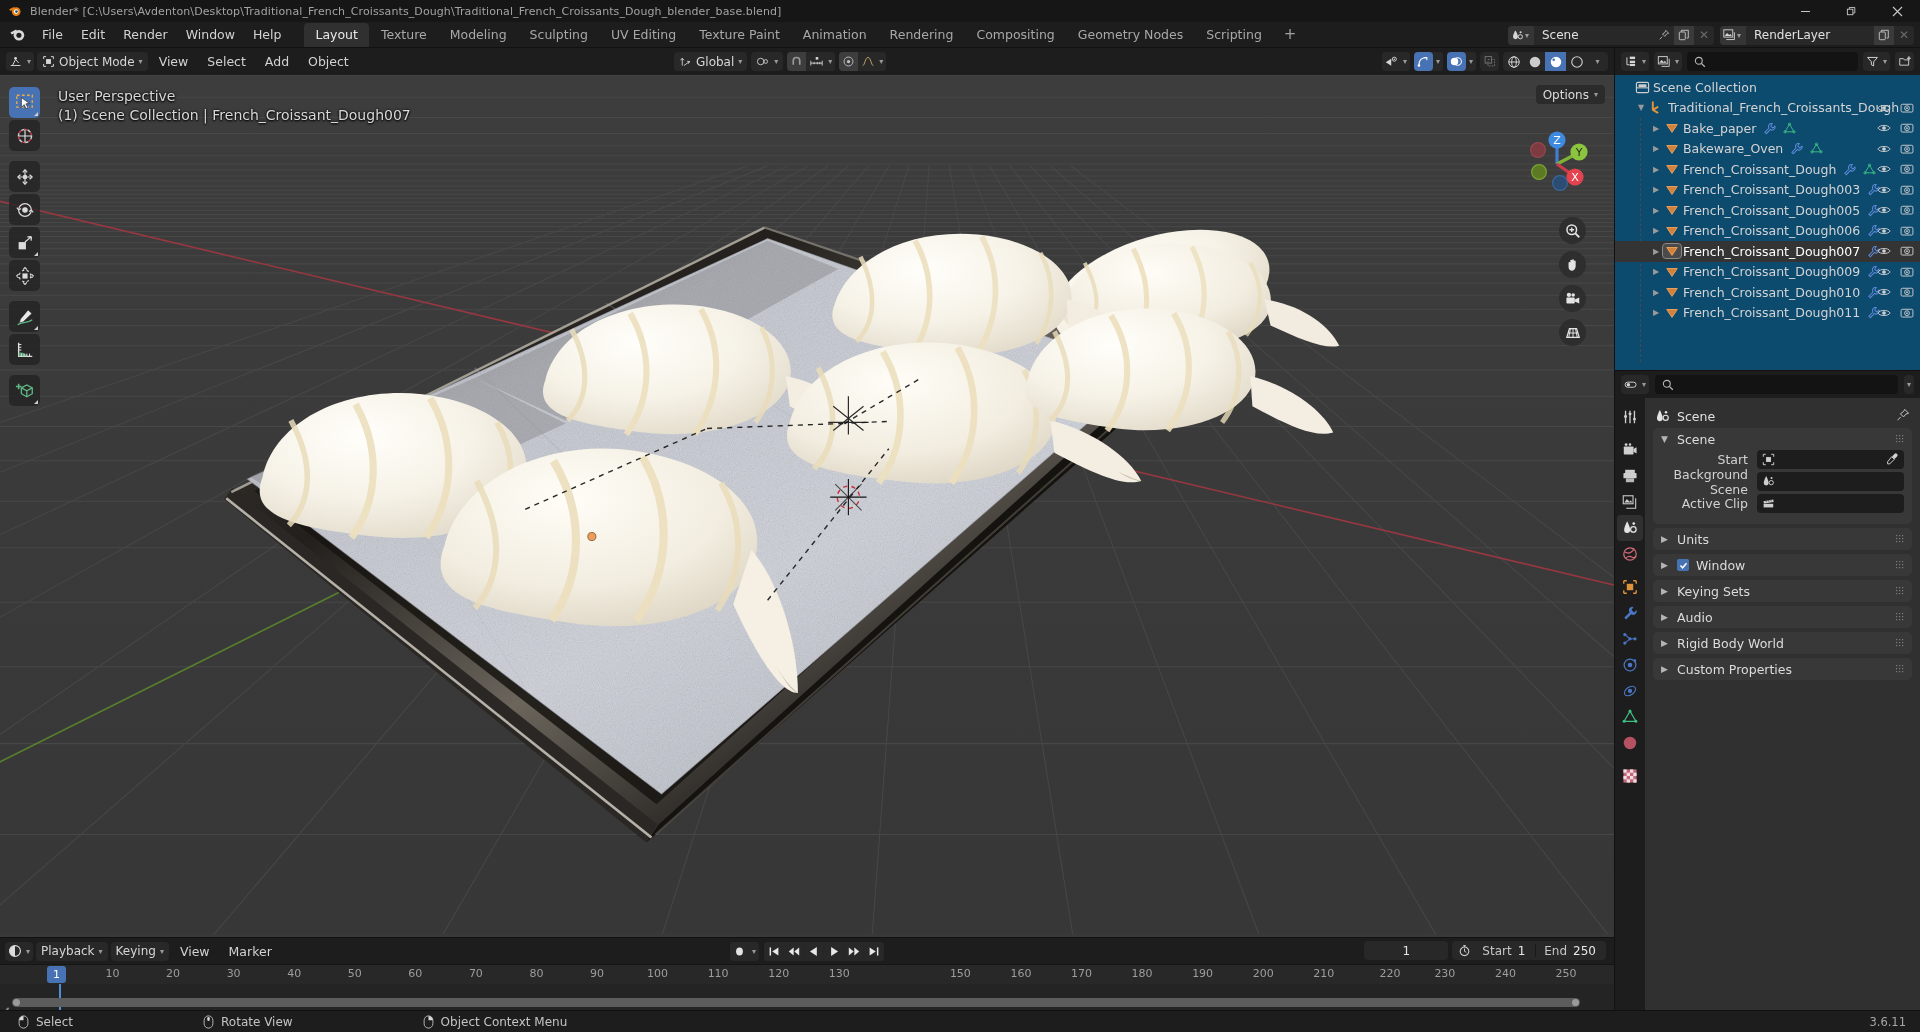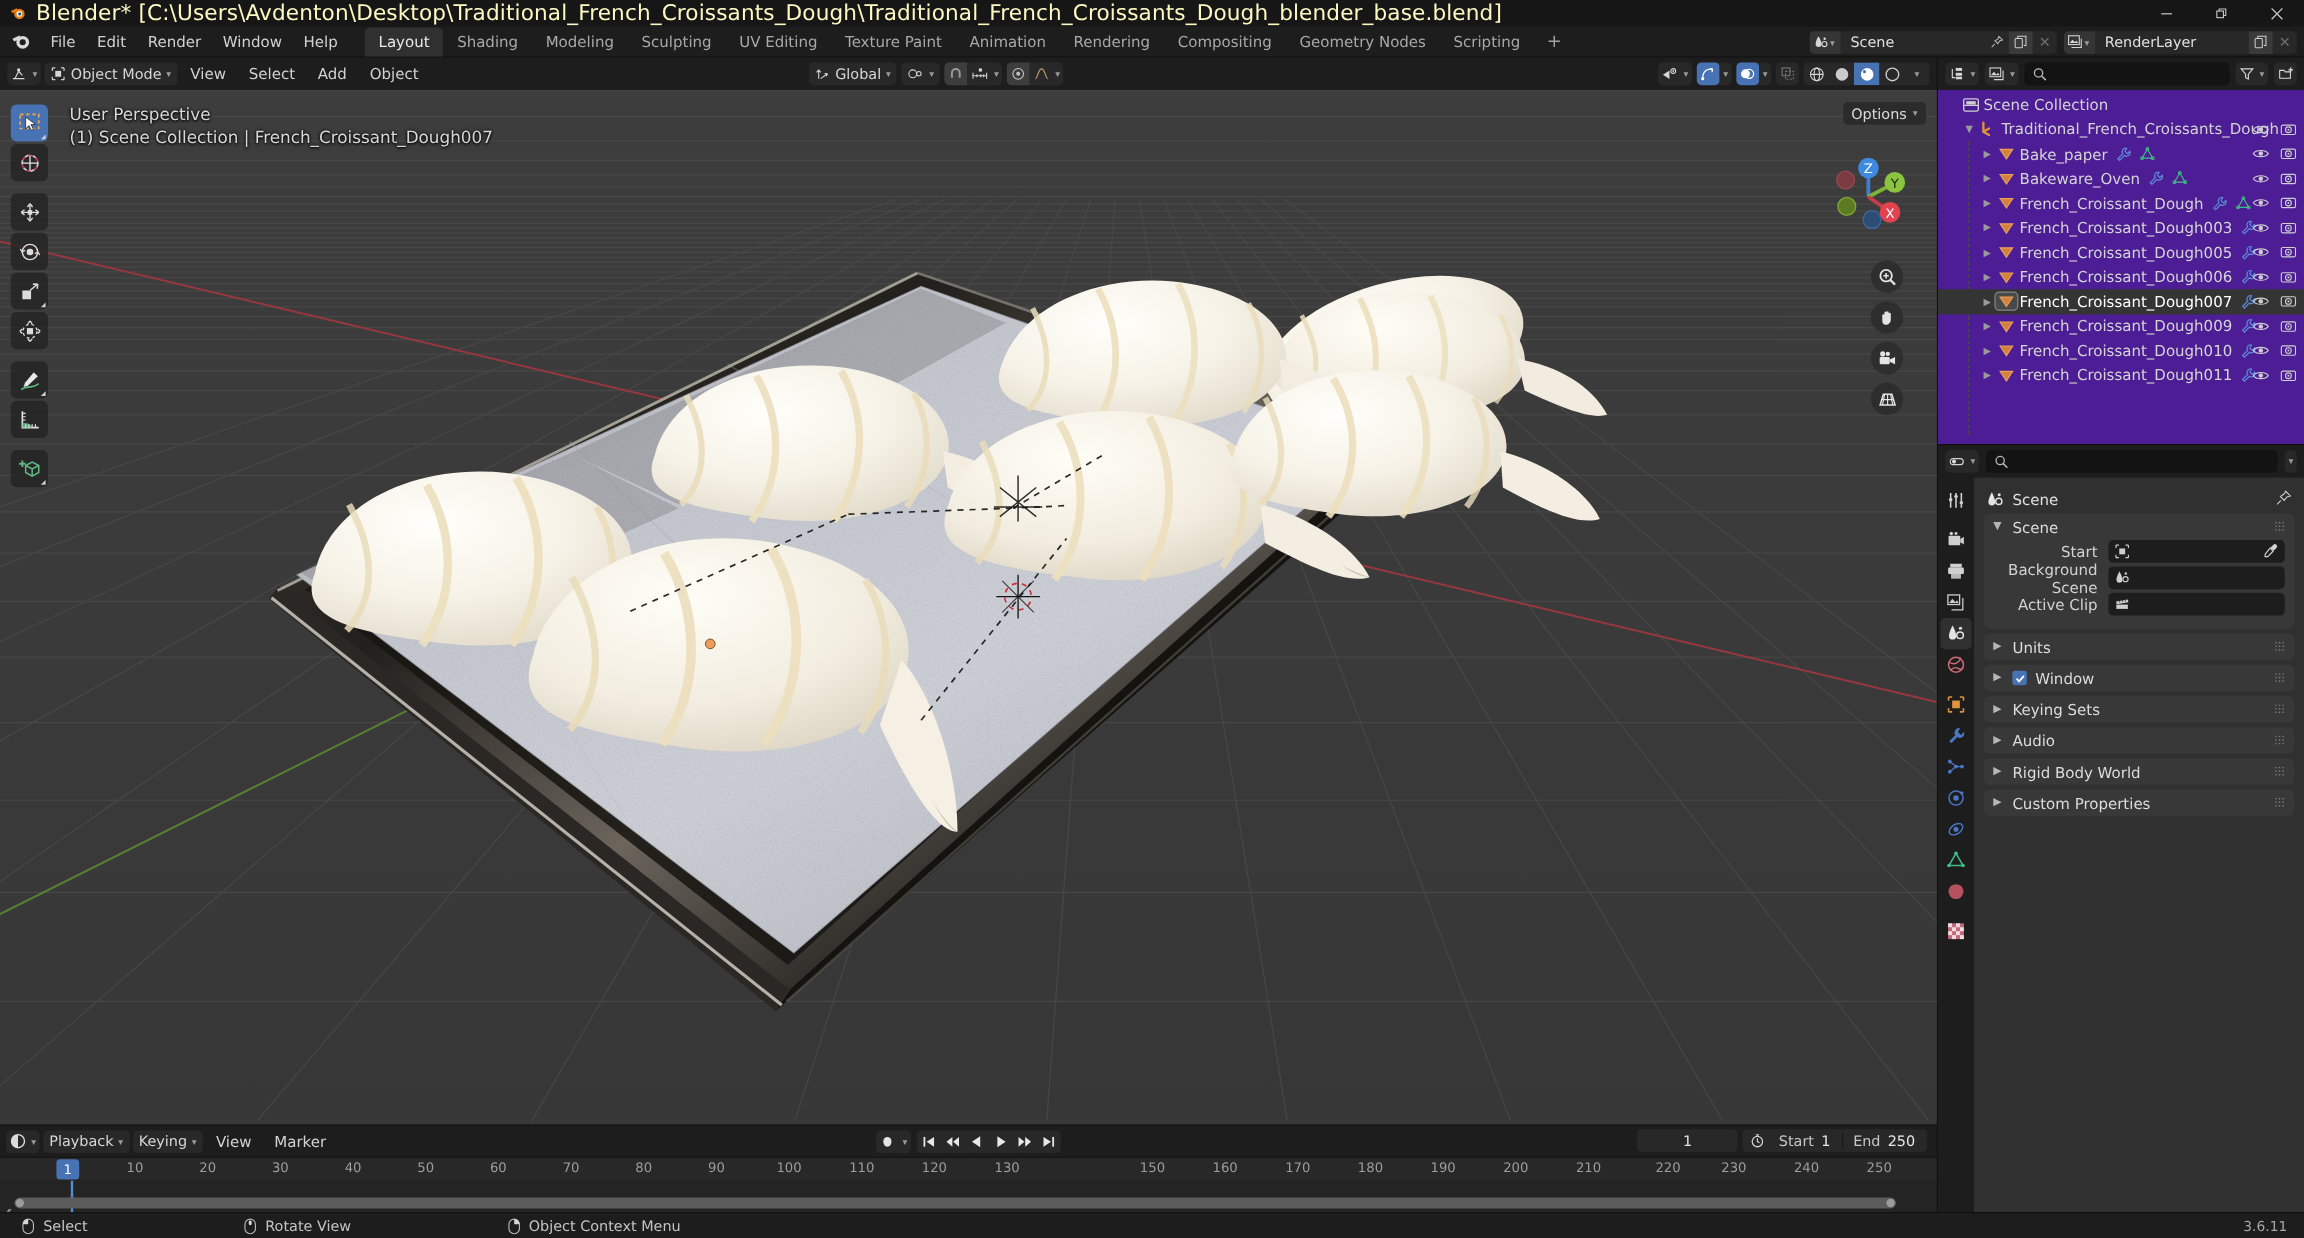--- a/index.html
+++ b/index.html
@@ -12,21 +12,21 @@
     overflow: hidden;
   }
   .app { position: relative; width: 1920px; height: 1032px; display: flex; flex-direction: column; }
 
   
   .titlebar {
     height: 22px; background: #161616; display: flex; align-items: center;
     padding-left: 8px; flex: 0 0 22px; position: relative;
   }
   .titlebar .blender-logo { width: 14px; height: 14px; margin-right: 8px; flex: 0 0 14px; }
-  .titlebar .title-text { font-size: 18px; color: #fef9c3; white-space: nowrap; letter-spacing: 0.1px; }
+  .titlebar .title-text { font-size: 11px; color: #a3a3a3; white-space: nowrap; letter-spacing: 0.1px; }
   .winbtns { position: absolute; right: 0; top: 0; height: 22px; display: flex; }
   .winbtn { width: 46px; height: 22px; display: flex; align-items: center; justify-content: center; color: #c8c8c8; font-size: 12px; }
 
   
   .topbar {
     height: 26px; background: #1d1d1d; display: flex; align-items: center;
     flex: 0 0 26px; padding-left: 6px; position: relative;
     border-bottom: 1px solid #111;
   }
   .topbar .blender-icon { width: 17px; height: 17px; margin: 0 7px 0 3px; }
@@ -170,21 +170,21 @@
   .status-item { display: flex; align-items: center; gap: 7px; margin-right: 130px; }
   .status-version { position: absolute; right: 14px; color: #a6a6a6; font-size: 11.5px; }
 
   
   .outliner { flex: 0 0 322px; display: flex; flex-direction: column; background: #1d1d1d; overflow: hidden; }
   .ol-header { height: 27px; display: flex; align-items: center; gap: 5px; padding: 0 6px; flex: 0 0 27px; }
   .searchbox {
     flex: 1 1 auto; height: 19px; background: #131313; border-radius: 4px; display: flex;
     align-items: center; padding: 0 7px; gap: 5px; min-width: 0;
   }
-  .ol-body { flex: 1 1 auto; overflow: hidden; background: #4c1d95; padding-top: 2px; position: relative; }
+  .ol-body { flex: 1 1 auto; overflow: hidden; background: #0c4a6e; padding-top: 2px; position: relative; }
   .ol-row {
     height: 20.5px; display: flex; align-items: center; padding-right: 4px; position: relative;
     font-size: 12.5px; color: #d4d4d4;
   }
   .ol-row.sel { background: #343434; }
   .ol-disc { width: 14px; display: flex; align-items: center; justify-content: center; color: #9a9a9a; font-size: 8px; flex:0 0 14px;}
   .ol-icon { width: 18px; display: flex; align-items: center; justify-content: center; flex: 0 0 18px; }
   .ol-label { white-space: nowrap; margin-left: 2px; }
   .ol-label.highlight { color: #ffffff; }
   .ol-right { position: absolute; right: 6px; display: flex; gap: 9px; align-items: center; }
@@ -270,21 +270,21 @@
       </svg>
     </span>
     <div class="menu-item">File</div>
     <div class="menu-item">Edit</div>
     <div class="menu-item">Render</div>
     <div class="menu-item">Window</div>
     <div class="menu-item">Help</div>
 
     <div class="ws-tabs">
       <div class="ws-tab active">Layout</div>
-      <div class="ws-tab">Shading</div>
+      <div class="ws-tab">Texture</div>
       <div class="ws-tab">Modeling</div>
       <div class="ws-tab">Sculpting</div>
       <div class="ws-tab">UV Editing</div>
       <div class="ws-tab">Texture Paint</div>
       <div class="ws-tab">Animation</div>
       <div class="ws-tab">Rendering</div>
       <div class="ws-tab">Compositing</div>
       <div class="ws-tab">Geometry Nodes</div>
       <div class="ws-tab">Scripting</div>
       <div class="ws-add">+</div>

